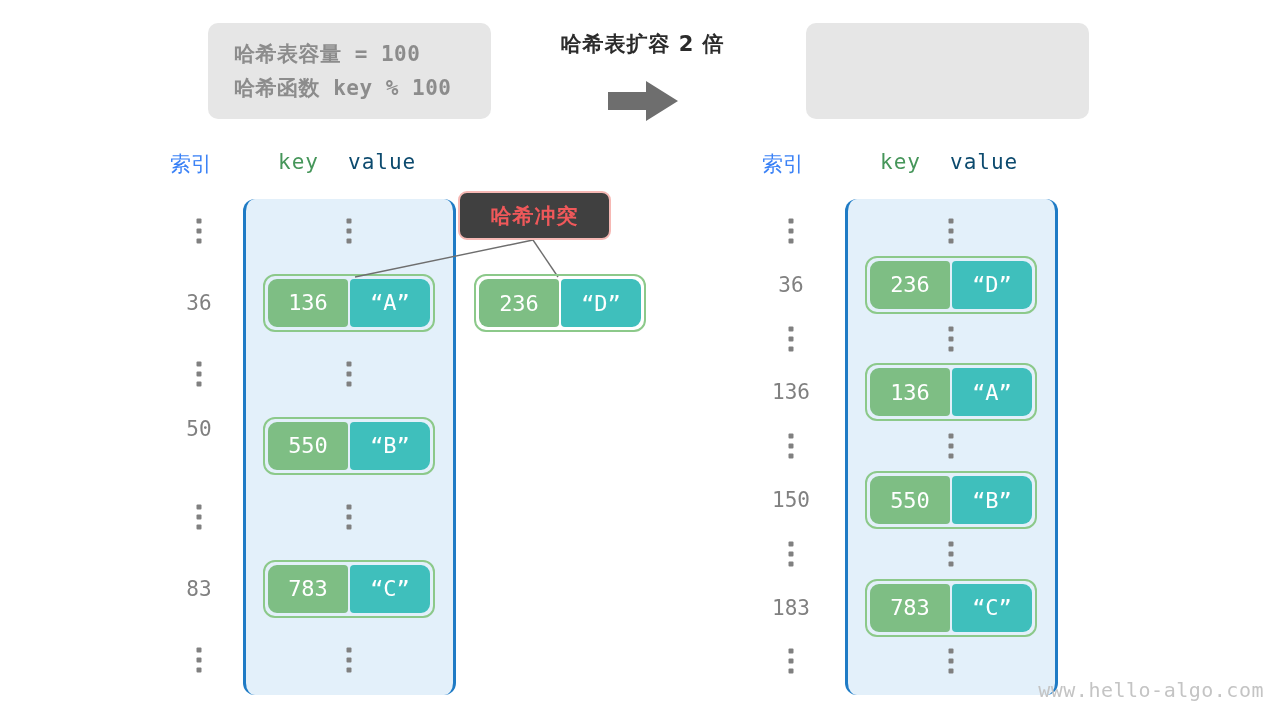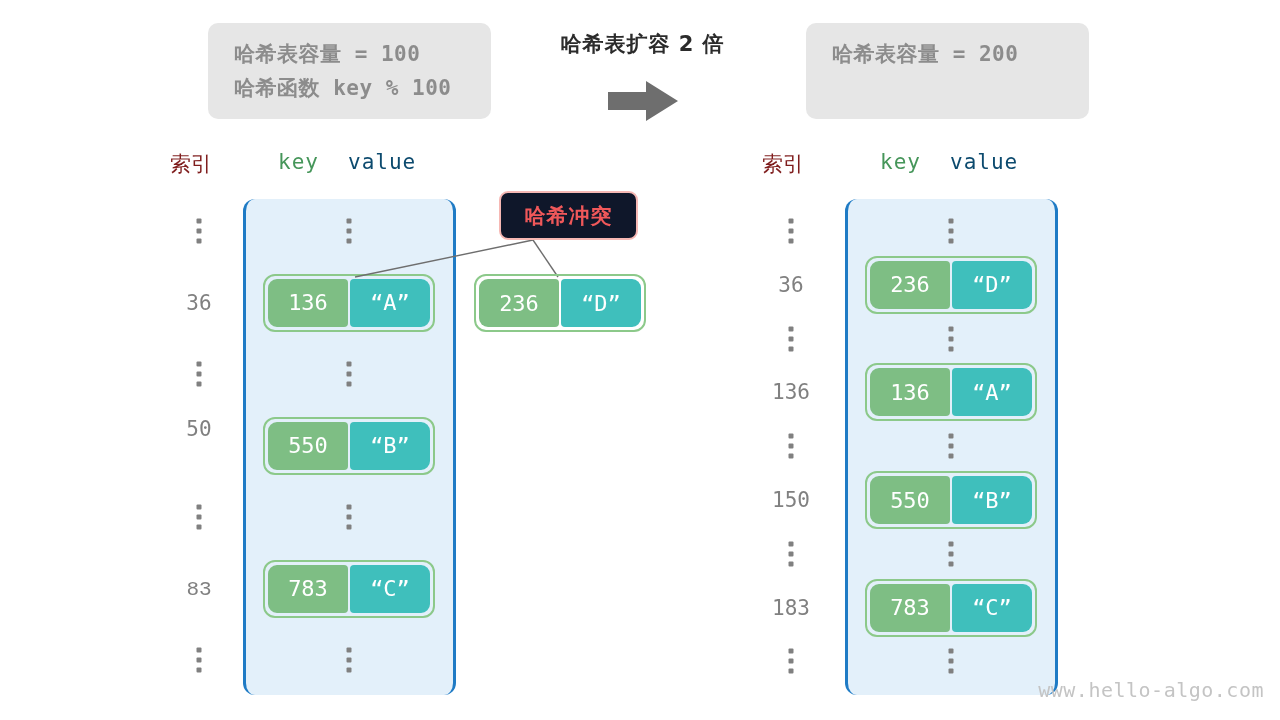--- a/index.html
+++ b/index.html
@@ -52,21 +52,21 @@
     display: flex; align-items: center; justify-content: center;
   }
 
   
   .col-head {
     position: absolute;
     font-size: 21px;
     white-space: pre;
   }
   .head-index {
-    color: #7f1d1d;
+    color: #3b82f6;
     font-family: Liberation Serif, serif;
   }
   .head-kv {
     font-family: "DejaVu Sans Mono", monospace;
     letter-spacing: 1px;
   }
   .head-key   { color: #46965a; }
   .head-value { color: #0c4a6e; }
 
   
@@ -132,23 +132,23 @@
   }
   .cell-val {
     background: #3fbfbc;
     border-radius: 4px 9px 9px 4px;
     margin-left: 2px;
   }
 
   
   #collision-bubble {
     position: absolute;
-    left: 499px; top: 191px;
-    width: 139px; height: 49px;
-    background: #0f172a;
+    left: 458px; top: 191px;
+    width: 153px; height: 49px;
+    background: #404040;
     border: 2px solid #f6b8b4;
     border-radius: 9px;
     display: flex; align-items: center; justify-content: center;
     box-sizing: border-box;
     font-size: 21px;
     font-weight: bold;
     color: #f0585a;
     letter-spacing: 1px;
     white-space: pre;
   }
@@ -179,21 +179,20 @@
 </div>
 
 <div id="mid-caption">哈希表扩容 2 倍</div>
 <div id="arrow-wrap">
   <svg width="70" height="44" viewBox="0 0 70 44" aria-hidden="true">
     <polygon points="0,13 38,13 38,2 70,22 38,42 38,31 0,31" fill="#6e6e6e"></polygon>
   </svg>
 </div>
 
 <div class="info-box" id="info-right">
-  <div class="info-line">哈希表容量 = 200</div>
 </div>
 
 <div class="col-head head-index" style="left:170px; top:150px;">索引</div>
 <div class="col-head head-kv head-key" style="left:278px; top:150px;">key</div>
 <div class="col-head head-kv head-value" style="left:348px; top:150px;">value</div>
 
 <div class="table-box" id="left-table" style="left:243px; top:199px; width:213px; height:496px;"></div>
 <div id="left-rows">
     <div class="dots" style="left: 199px; top: 231px;">
       <i></i>
@@ -228,21 +227,21 @@
     <div class="dots" style="left: 199px; top: 517px;">
       <i></i>
       <i></i>
       <i></i>
     </div>
     <div class="dots" style="left: 349px; top: 517px;">
       <i></i>
       <i></i>
       <i></i>
     </div>
-    <div class="idx-cell" style="left: 164px; top: 588.5px; font-family: Liberation Mono, monospace;">83</div>
+    <div class="idx-cell" style="left: 164px; top: 588.5px;">83</div>
     <div class="pair" style="left: 349px; top: 588.5px;">
       <div class="cell cell-key">783</div>
       <div class="cell cell-val">“C”</div>
     </div>
     <div class="dots" style="left: 199px; top: 660px;">
       <i></i>
       <i></i>
       <i></i>
     </div>
     <div class="dots" style="left: 349px; top: 660px;">

